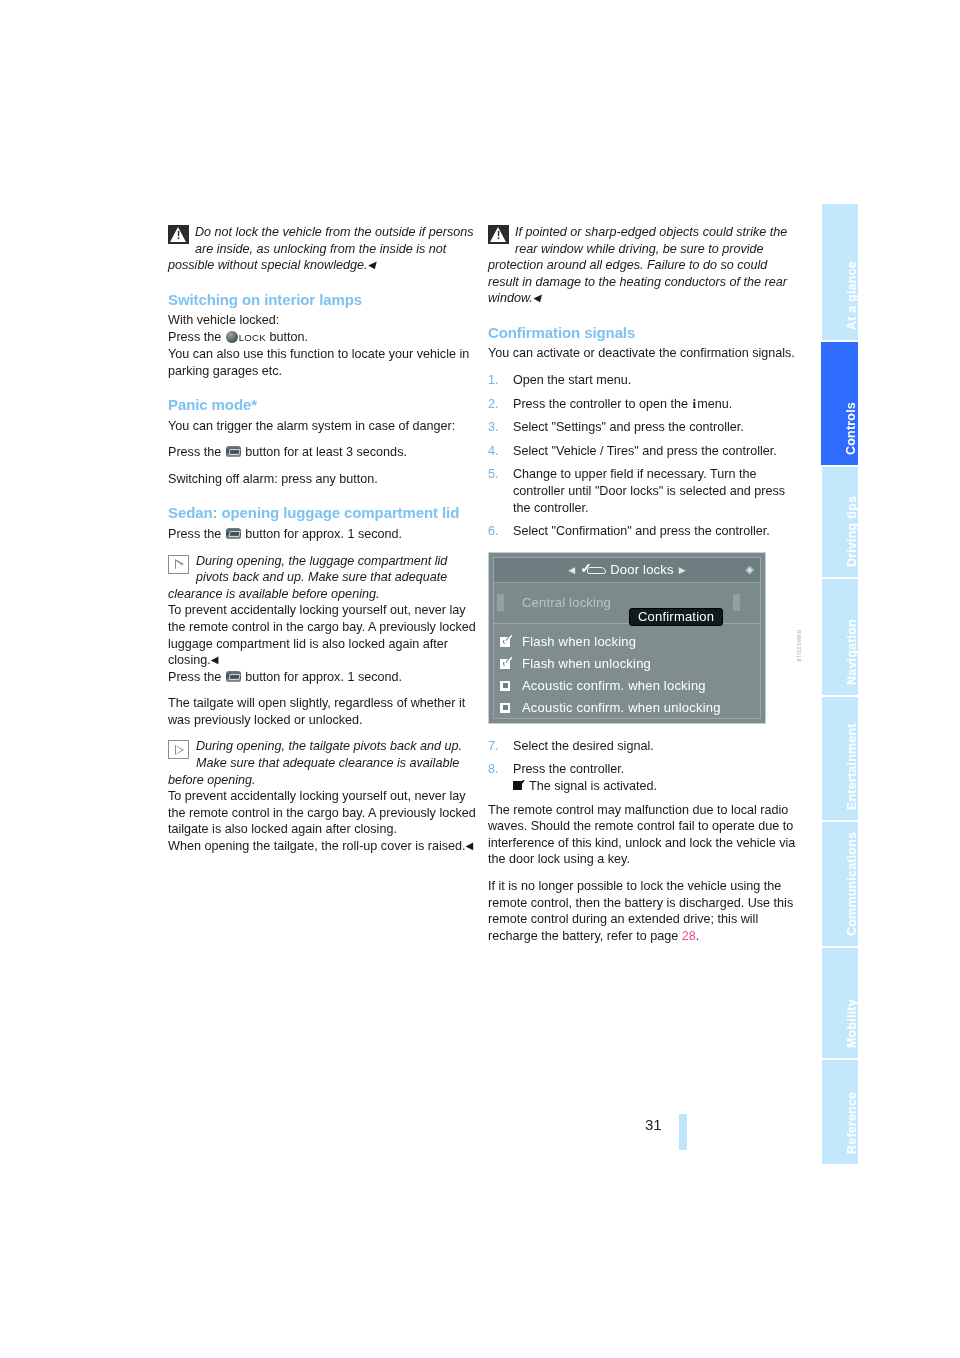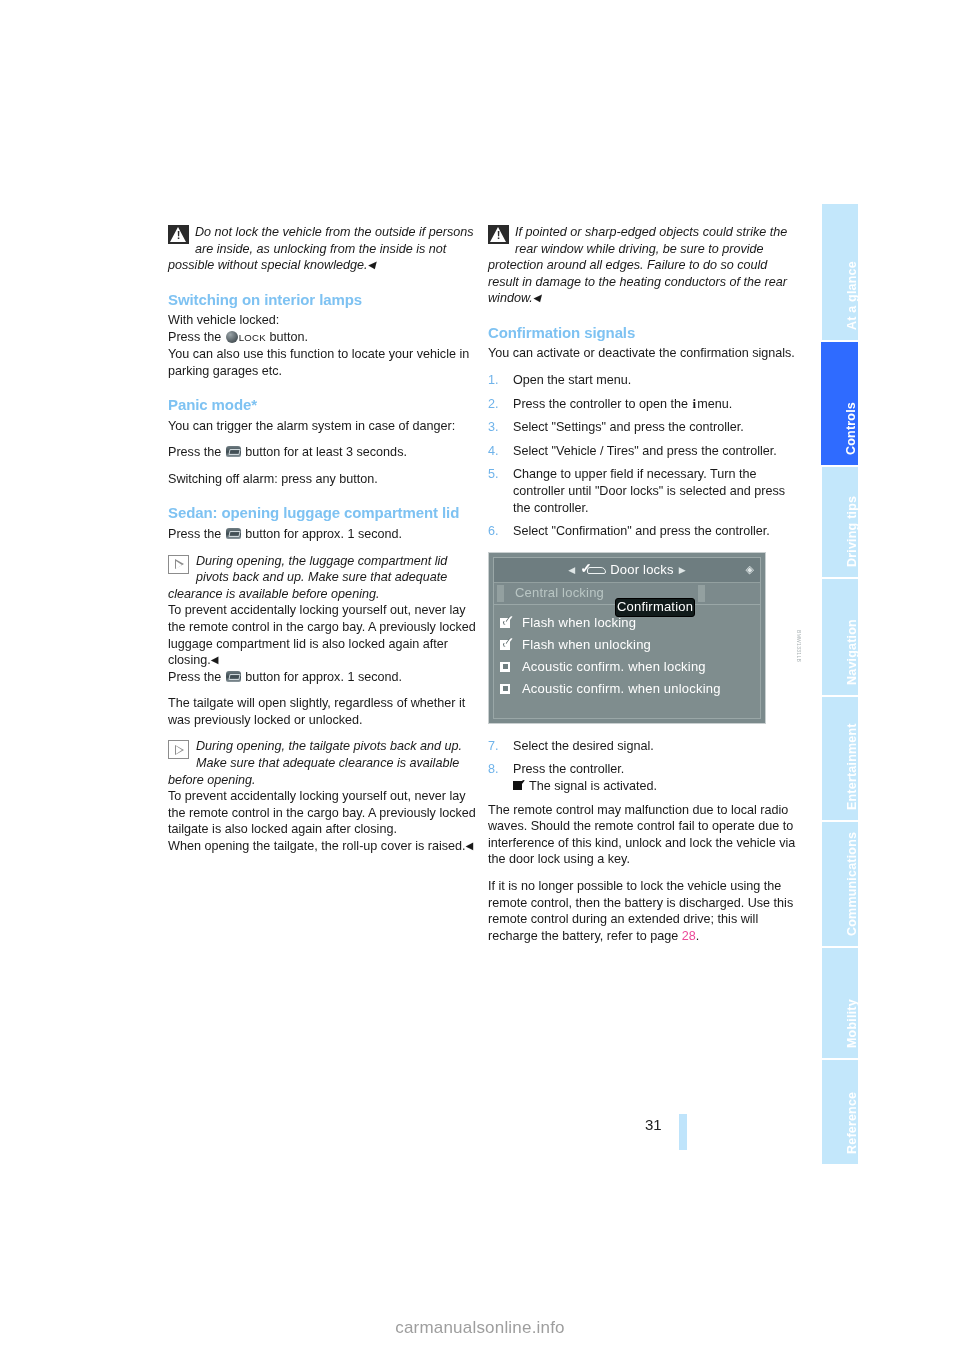--- a/index.html
+++ b/index.html
@@ -288,40 +288,40 @@
     color: #ffffff;
     line-height: 14px;
   }
   .idrive .titlebar .info-badge {
     position: absolute;
     right: 6px; top: 3px;
     font-size: 11px;
     color: #dfe6e6;
   }
   .idrive .tabs {
-    height: 22px;
+    height: 41px;
     display: flex;
     align-items: center;
     border-bottom: 1px solid #9aa7a7;
     background: #7c8a8c;
     padding: 0 3px;
-    gap: 3px;
+    gap: 10px;
   }
   .idrive .tabs .tabitem {
     font-size: 13px;
     color: #b9c6c4;
     padding: 1px 8px;
     letter-spacing: .2px;
   }
   .idrive .tabs .tabitem.sel {
     background: #111b1b;
     color: #ffffff;
     border: 1.5px solid #000;
     border-radius: 3px;
-    padding: 0 1px;
+    padding: 0 8px;
     margin-top: 28px;
   }
   .idrive .tabs .edge {
     width: 7px; height: 17px;
     background: #93a0a0;
   }
   .idrive .list {
     padding: 7px 0 0 5px;
   }
   .idrive .row {
@@ -590,15 +590,14 @@
     </ol>
 
     <p>The remote control may malfunction due to local radio waves. Should the remote control fail to operate due to interference of this kind, unlock and lock the vehicle via the door lock using a key.</p>
     <p class="gap"><span>If it is no longer possible to lock the vehicle using the remote control, then the battery is discharged. Use this remote control during an extended drive; this will recharge the battery, refer to page</span>
       <span style="color:#ec4899">28</span><span>.</span></p>
   </div>
 
   <div class="pagenum">31</div>
   <div class="page-marker"></div>
 
-  <div class="watermark">carmanualsonline.info</div>
 
 </div>
 
 </body></html>

